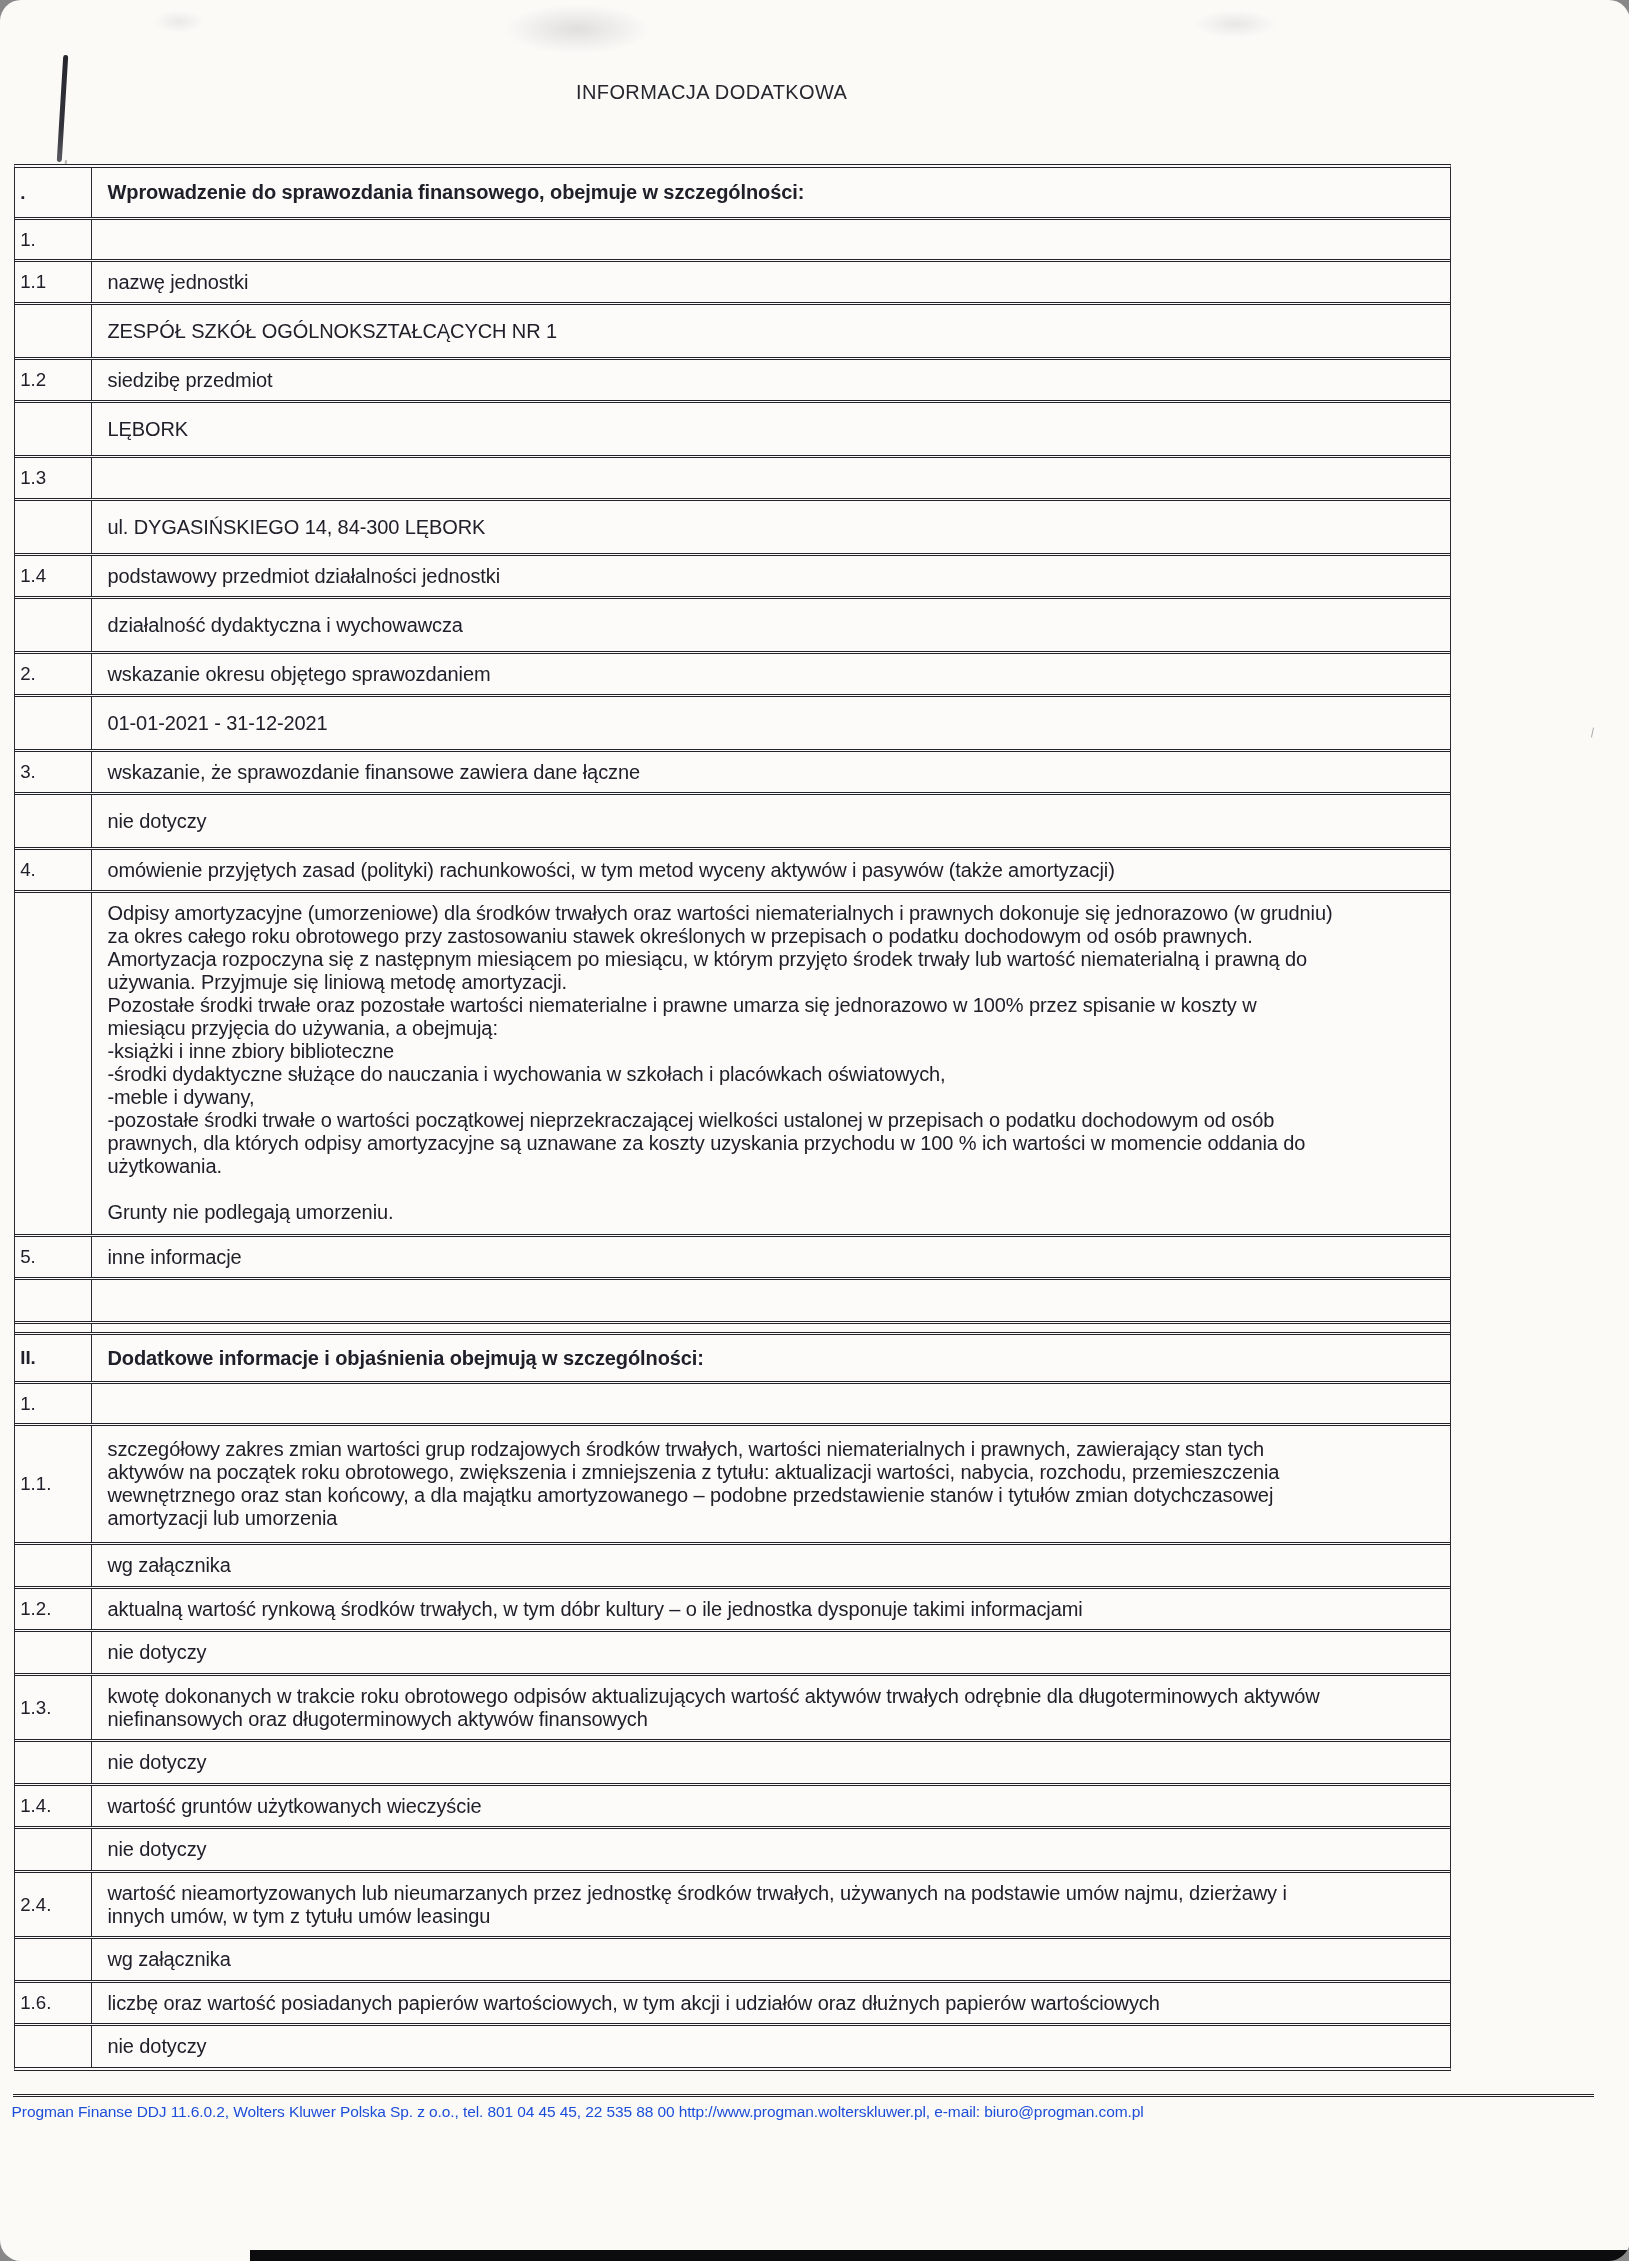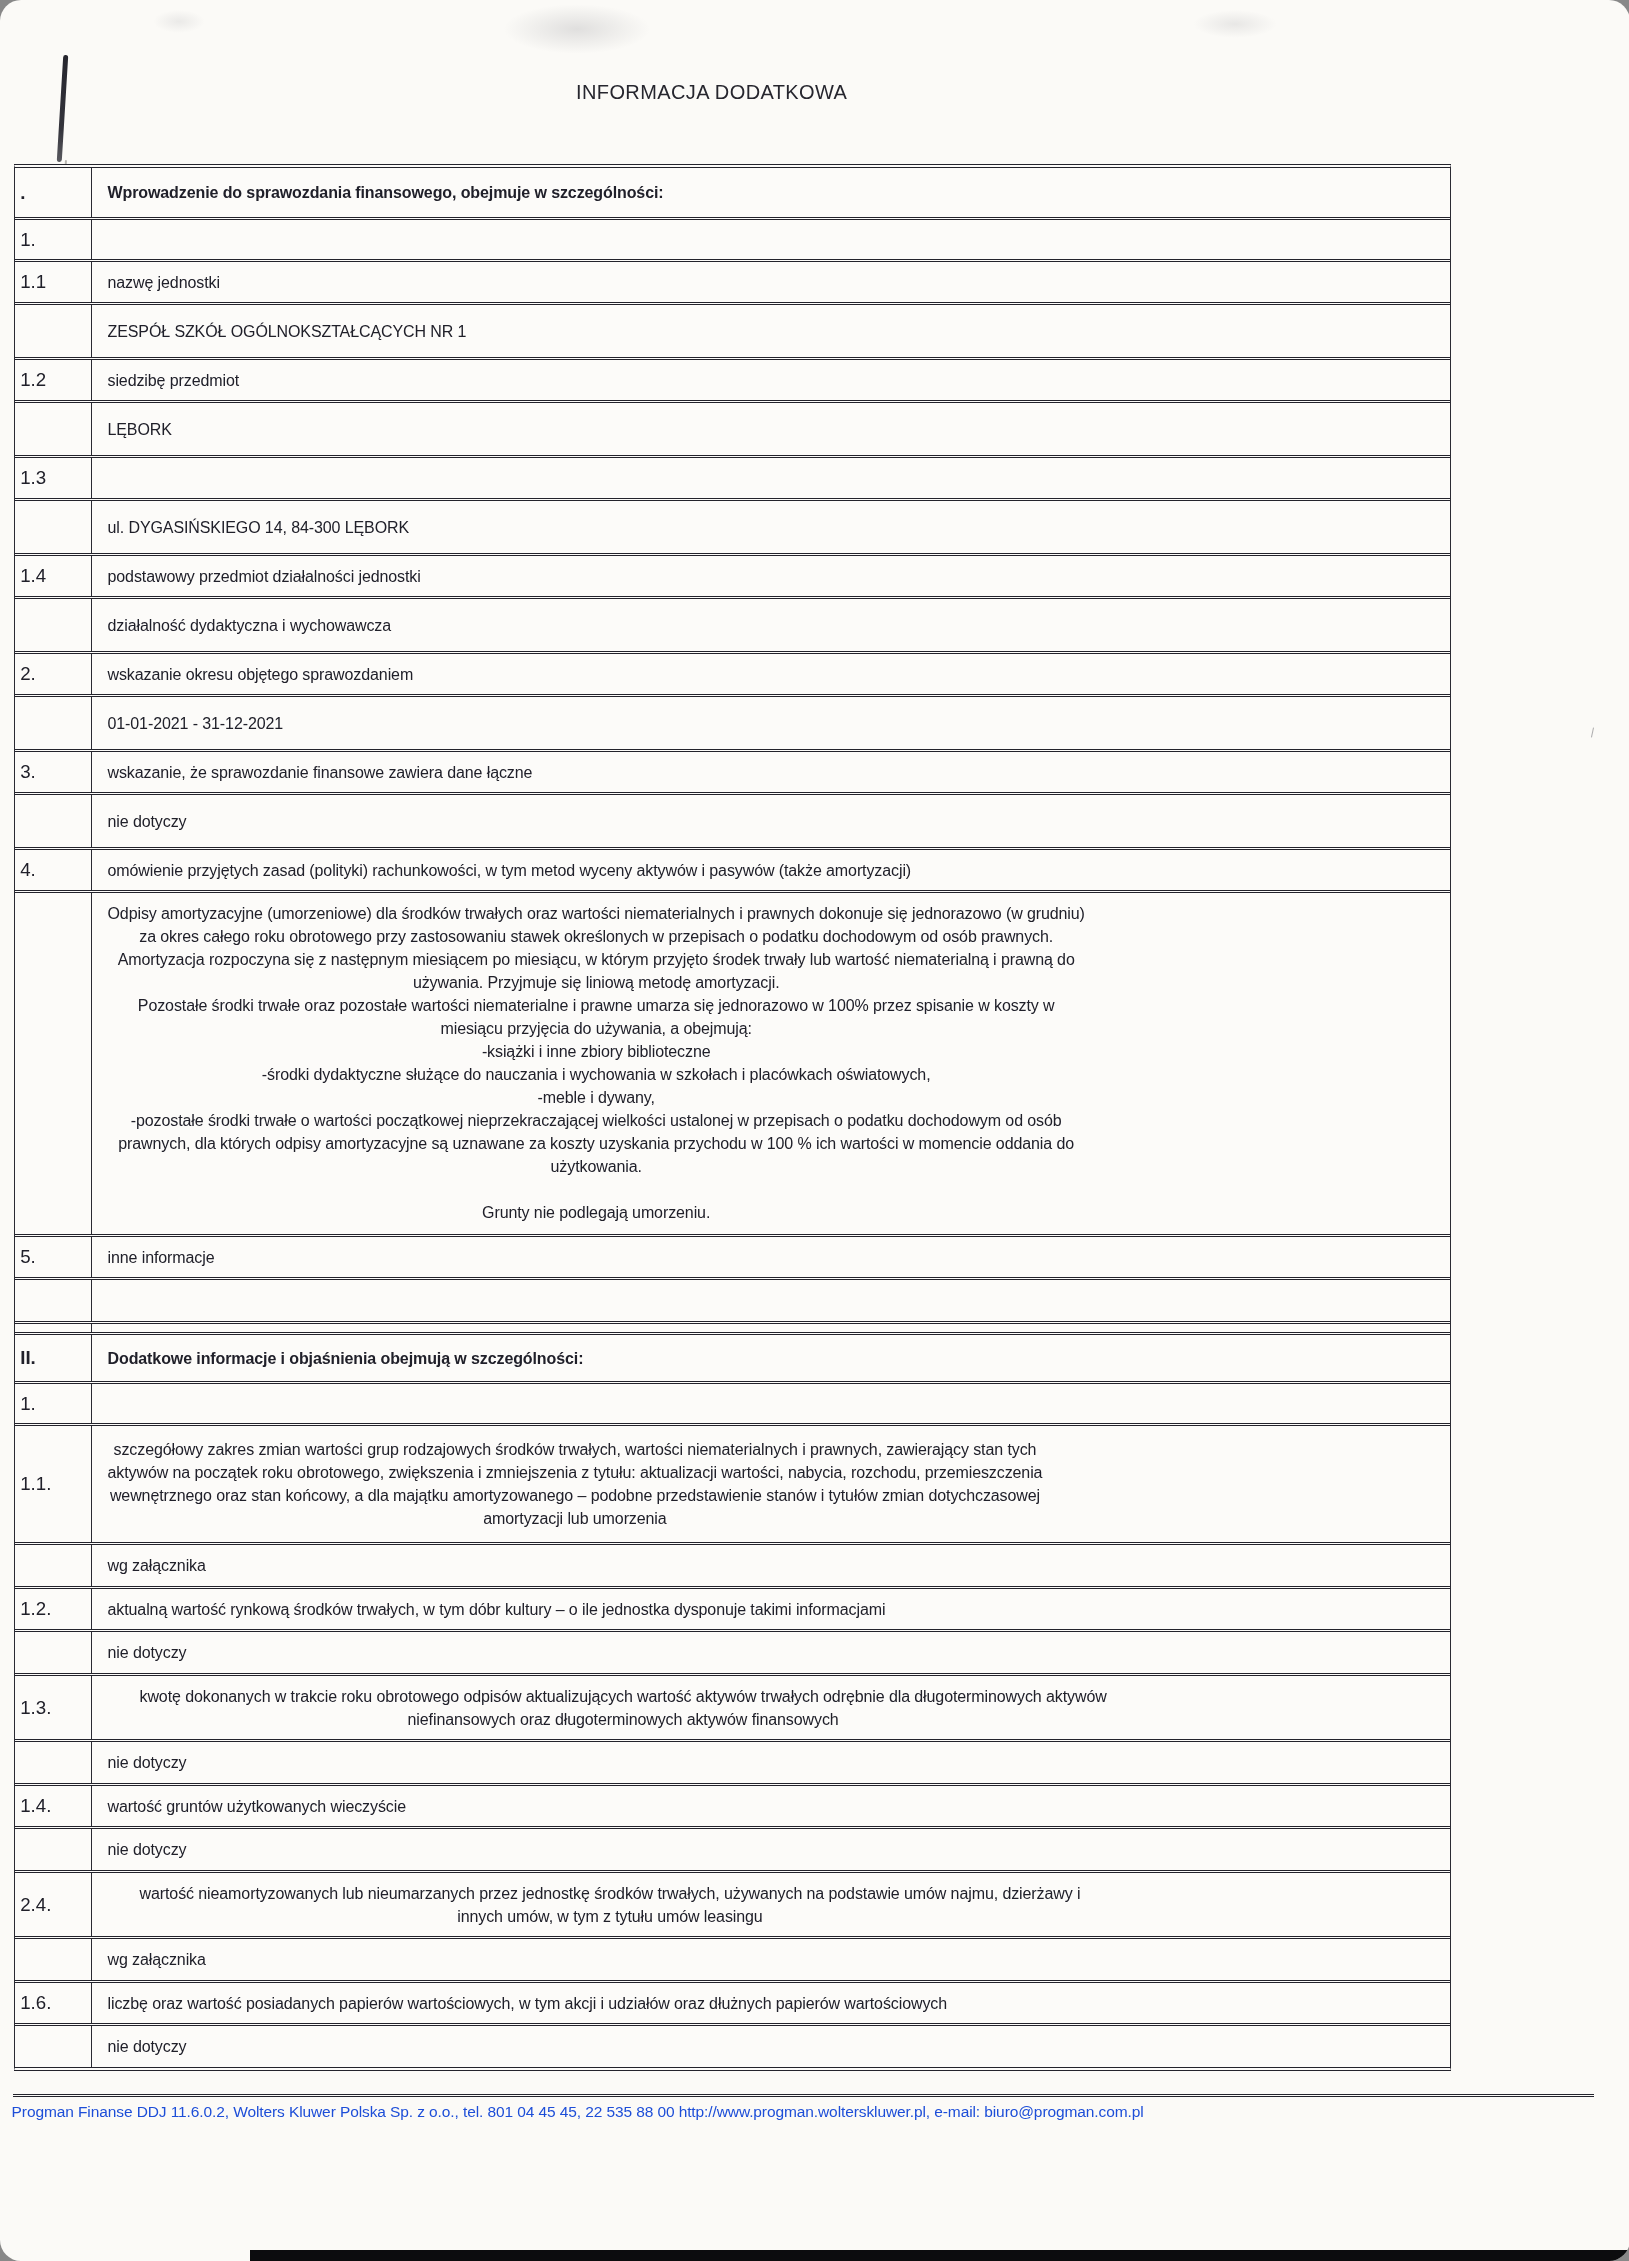--- a/index.html
+++ b/index.html
@@ -24,34 +24,33 @@
   .row{display:grid;grid-template-columns:77px 1fr;box-sizing:border-box;}
   .row+.row{border-top:3.9px double #23232c;}
   .cell{box-sizing:border-box;}
   .num{
     border-right:1.9px solid #2a2a33;
     padding:3.9px 2.6px 3.9px 5.2px;display:flex;align-items:center;
     font-size:18.7px;color:#20202a;
   }
   .text{
     padding:3.9px 13px 3.9px 15.5px;display:flex;align-items:center;
-    font-size:16px;line-height:23px;white-space:pre-line;color:#20202a;
+    font-size:20px;line-height:23px;white-space:pre-line;color:#20202a;
     letter-spacing:-0.1px;
-    text-align:center;
   }
   .r-header{min-height:49px;}
   .r-header .text{font-weight:bold;}
   .r-header .num{font-weight:bold;}
   .r-q{min-height:43px;}
   .r-v{min-height:55px;}
   .r-v2{min-height:44px;}
   .r-empty{min-height:42px;}
   .r-gap{min-height:7.7px;}
   .r-ml4{min-height:119px;}
-  .r-ml2{min-height:66px;gap:32px;}
+  .r-ml2{min-height:66px;}
   .r-big .text{align-items:flex-start;padding-top:9px;padding-bottom:10.3px;}
   .r-big .num{align-items:flex-start;padding-top:9px;}
   
   .footer-rule{
     position:absolute;left:13px;top:2094px;width:1581px;height:0;
     border-top:3.9px double #23232c;
   }
   .footer{
     position:absolute;left:11.6px;top:2103px;width:1483px;
     font-size:15.5px;letter-spacing:-0.1px;color:#1d4ed8;

